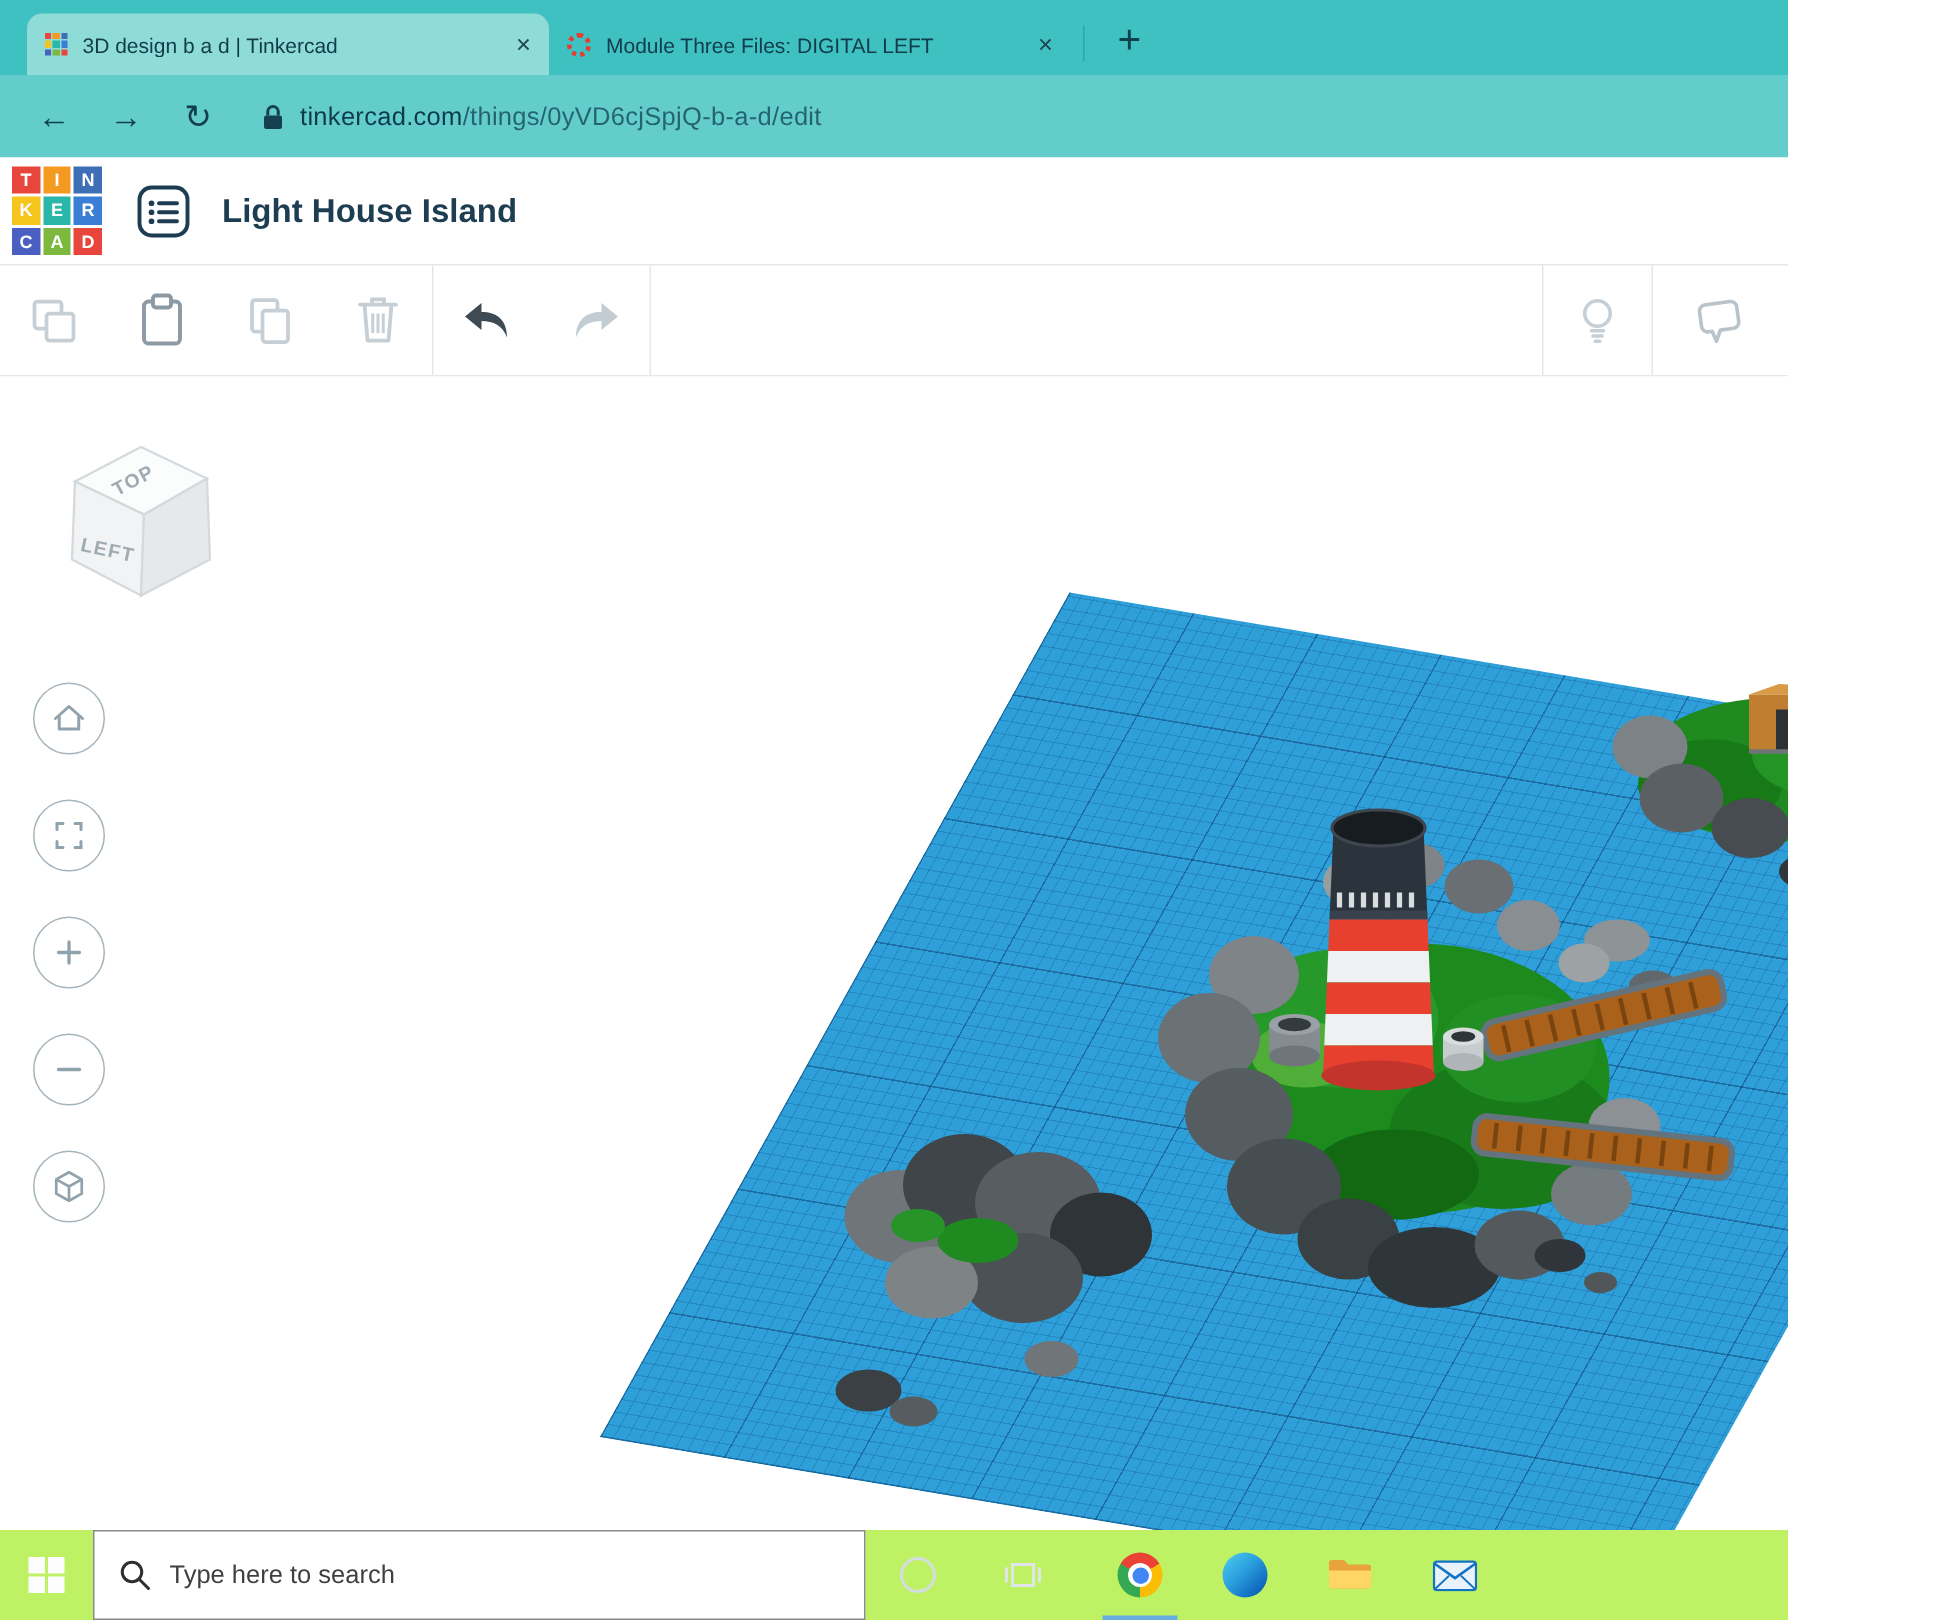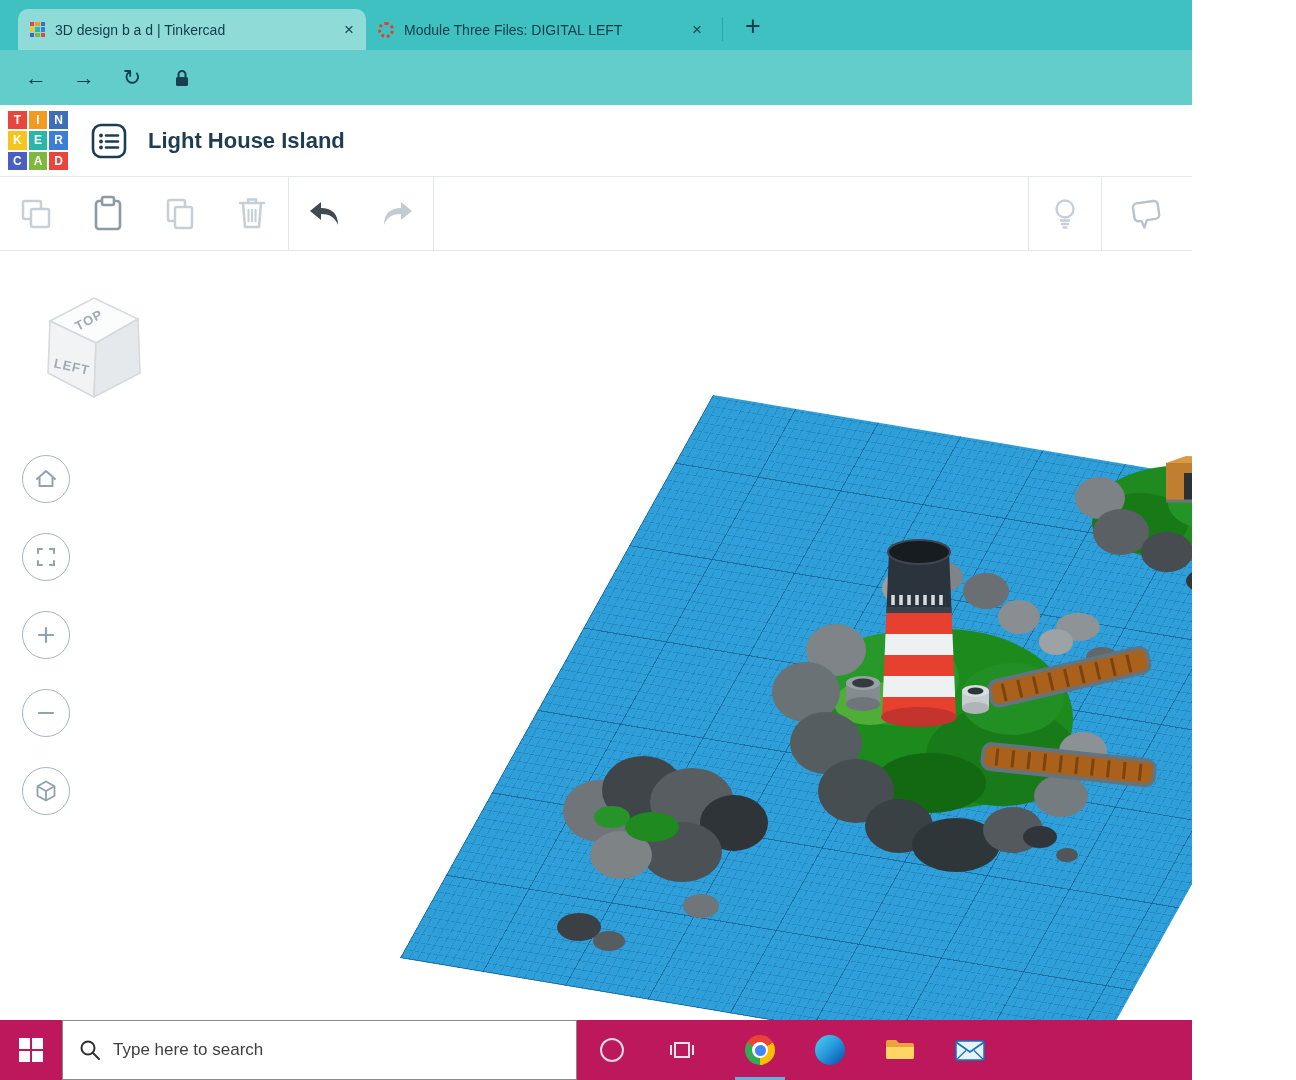--- a/index.html
+++ b/index.html
@@ -56,21 +56,21 @@
       repeating-linear-gradient(90deg, rgba(8,50,95,.35) 0 1.5px, transparent 1.5px 120px),
       repeating-linear-gradient(0deg, rgba(8,50,95,.35) 0 1.5px, transparent 1.5px 120px);
     z-index:1; }
   .scene { position:absolute; left:0; top:0; z-index:2; }
   .viewcube { position:absolute; left:34px; top:30px; z-index:3; }
   .navbtn { position:absolute; left:22px; width:48px; height:48px; border:1.5px solid #a6b4bd; border-radius:50%;
     display:flex; align-items:center; justify-content:center; background:#fff; z-index:3; }
   .navbtn.home{top:204px}.navbtn.fit{top:282px}.navbtn.zin{top:360px}.navbtn.zout{top:438px}.navbtn.persp{top:516px}
 
   
-  .taskbar { height:60px; background:#be185d; display:flex; align-items:center; }
+  .taskbar { height:60px; background:#bef264; display:flex; align-items:center; }
   .start { width:62px; height:60px; display:flex; align-items:center; justify-content:center; }
   .winlogo { display:grid; grid-template:11px 11px / 11px 11px; gap:2px; }
   .winlogo i { background:#fdfdfd; display:block; }
   .searchbox { width:515px; height:60px; background:#fff; border:1px solid #8a8a8a; display:flex; align-items:center; gap:12px; padding-left:16px; }
   .search-input { border:none; outline:none; background:transparent; font-size:17px; color:#222; width:420px; font-family:inherit; }
   .search-input::placeholder { color:#3f3f3f; opacity:1; }
   .tbslot { width:70px; height:60px; display:flex; align-items:center; justify-content:center; position:relative; }
   .tbslot.chrome { margin-left:8px; }
   .tbslot.active::after { content:""; position:absolute; left:10px; right:10px; bottom:0; height:3px; background:#66aee0; }
   .chrome-ball { width:30px; height:30px; border-radius:50%; position:relative;
@@ -113,20 +113,23 @@
   <div class="addrbar">
     <span class="navglyph">←</span>
     <span class="navglyph">→</span>
     <span class="navglyph">↻</span>
     <span class="lock">
       <svg width="16" height="20" viewBox="0 0 16 20">
           <rect x="2" y="9" width="12" height="9" rx="1.5" fill="#163f50"></rect>
           <path d="M4.5 9 V6.5 a3.5 3.5 0 0 1 7 0 V9" fill="none" stroke="#163f50" stroke-width="2"></path>
         </svg>
     </span>
+    <div class="url">
+      <span class="url-domain">tinkercad.com</span><span class="url-path">/things/0yVD6cjSpjQ-b-a-d/edit</span>
+    </div>
   </div>
 
   <div class="appheader">
     <div class="logo">
       <span>T</span>
         <span>I</span>
         <span>N</span>
       <span>K</span>
         <span>E</span>
         <span>R</span>

